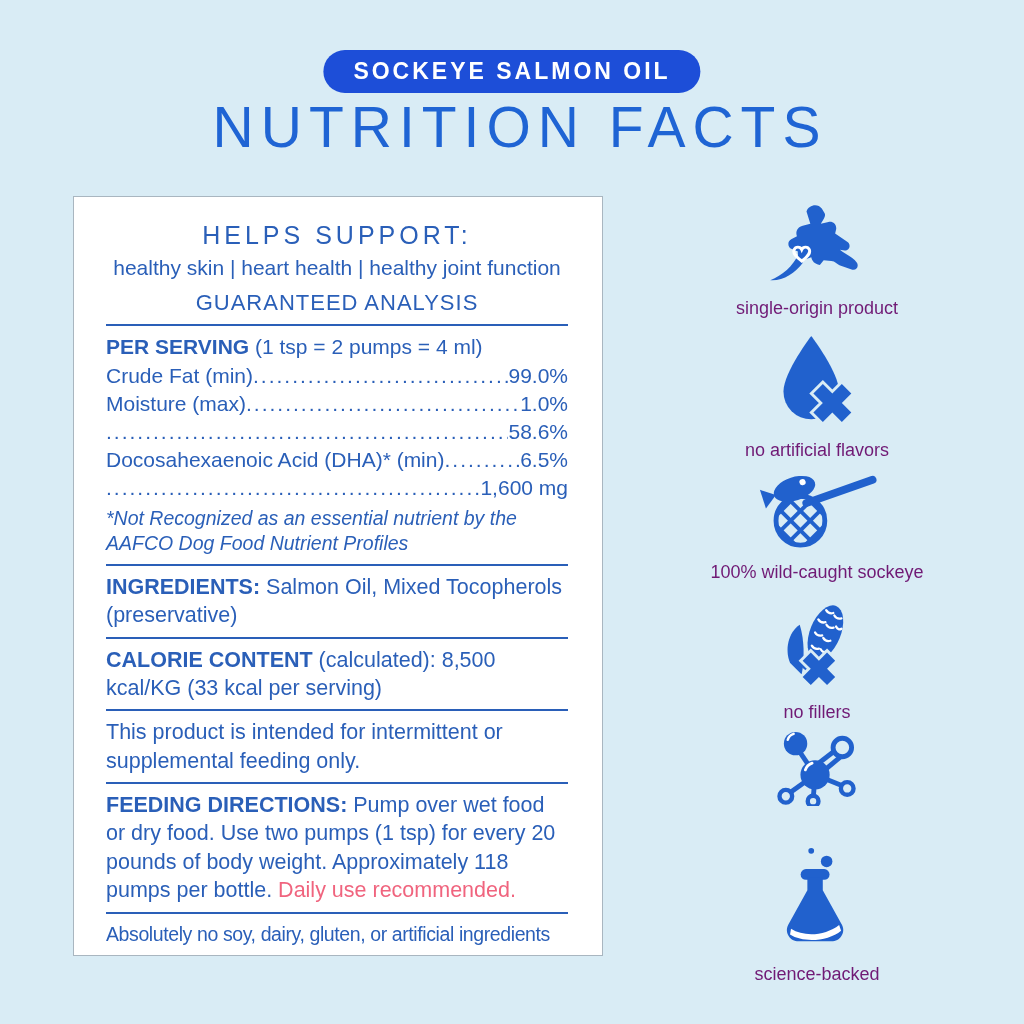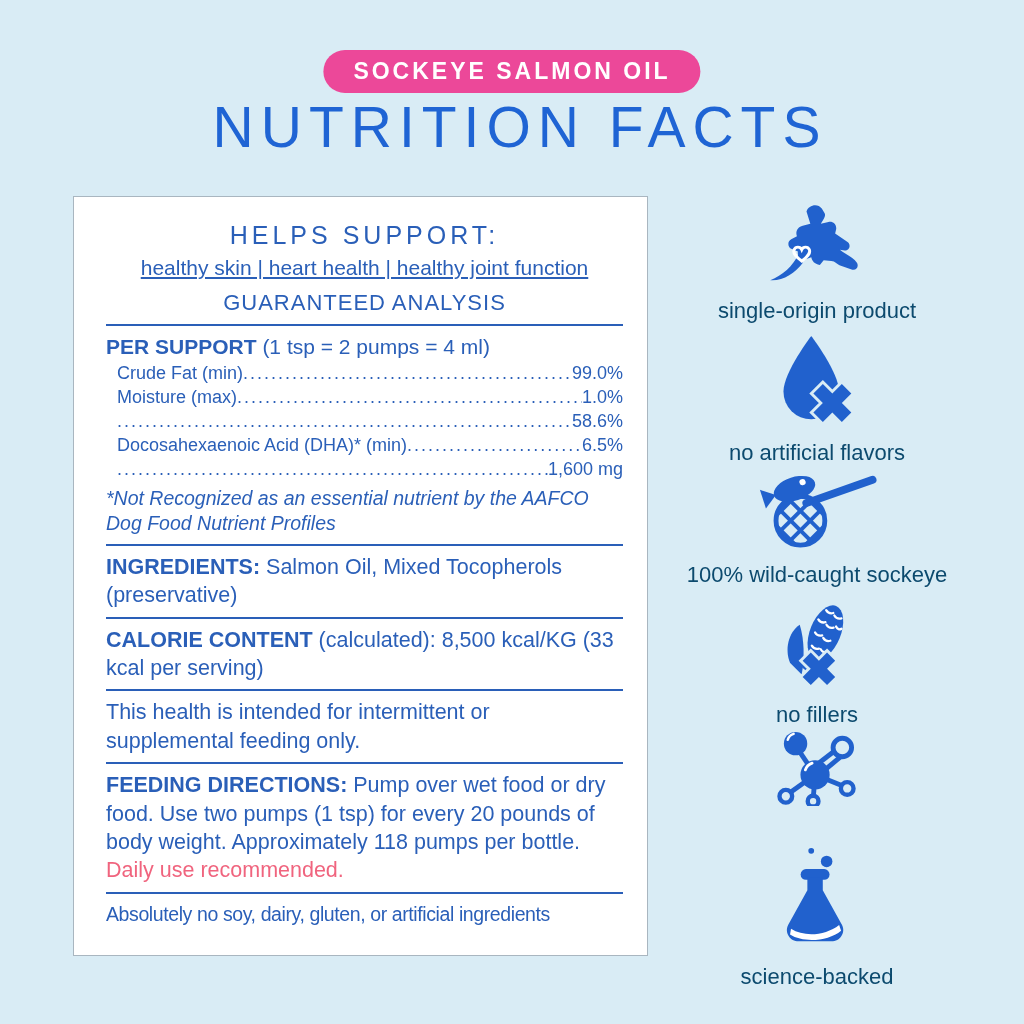--- a/index.html
+++ b/index.html
@@ -5,76 +5,76 @@
   html,body{margin:0;padding:0;}
   body{
     width:1024px;height:1024px;position:relative;
     background:#d9ecf5;
     font-family:"Liberation Sans", sans-serif;
     overflow:hidden;
   }
   
   .badge{
     position:absolute;top:50px;left:50%;transform:translateX(-50%);
-    background:#ec4899;color:#ffffff;font-weight:bold;
+    background:#1d4ed8;color:#ffffff;font-weight:bold;
     font-size:23px;letter-spacing:3px;
     padding:8px 30px;border-radius:26px;white-space:nowrap;
   }
   .main-title{
     position:absolute;top:94px;left:0;width:100%;text-align:center;
     color:#1f64d4;font-size:57px;letter-spacing:7px;font-weight:400;
     white-space:nowrap;
     padding-left:8px;
   }
   
   .panel{
-    position:absolute;left:73px;top:196px;width:575px;height:760px;
+    position:absolute;left:73px;top:196px;width:530px;height:760px;
     background:#ffffff;border:1px solid #a9b6c0;box-sizing:border-box;
-    padding:16px 24px 0 32px;color:#2a5fb8;
+    padding:16px 34px 0 32px;color:#2a5fb8;
   }
   .hs-title{text-align:center;font-size:25px;letter-spacing:4px;margin:8px 0 4px;}
-  .hs-items{text-align:center;font-size:21px;margin:6px 0 10px;text-decoration:underline;}
+  .hs-items{text-align:center;font-size:21px;margin:6px 0 10px;}
   .ga-title{text-align:center;font-size:22px;font-weight:normal;letter-spacing:1px;margin:8px 0 8px;}
   .rule{border-top:2px solid #2a5fb8;margin:7px 0;}
   .ps-line{font-size:21px;margin:4px 0 2px;line-height:1.3;}
   .ps-line b{font-weight:bold;}
-  .a-row{display:flex;align-items:flex-end;font-size:18px;line-height:1.33;margin-left:11px;}
+  .a-row{display:flex;align-items:flex-end;font-size:21px;line-height:1.33;}
   .a-row .leader{flex:1;overflow:hidden;white-space:nowrap;min-width:10px;}
   .a-row .leader::after{
     content:"......................................................................................";
     letter-spacing:2px;
   }
   .a-row .val{white-space:nowrap;}
   .footnote{font-style:italic;font-size:19.5px;line-height:1.28;margin:4px 0 8px;}
   .sec{font-size:21.5px;line-height:1.32;margin:7px 0;}
   .sec b{font-weight:bold;}
   .pink-text{color:#f0647e;}
   .lastline{font-size:19.5px;letter-spacing:-0.4px;margin:9px 0;}
   
   .features{position:absolute;left:655px;top:196px;width:324px;height:800px;}
   .feature{position:absolute;left:0;right:0;text-align:center;}
   .feature .ficon{display:flex;justify-content:center;align-items:flex-end;}
-  .feature .flabel{font-size:22px;color:#0c4a6e;margin-top:14px;white-space:nowrap;}
+  .feature .flabel{font-size:18px;color:#701a75;margin-top:14px;white-space:nowrap;}
   svg .ic{fill:#2161cd;}
   svg .ln{stroke:#2161cd;fill:none;}
 </style>
 </head>
 <body>
 
 <div class="badge">SOCKEYE SALMON OIL</div>
 <div class="main-title">NUTRITION FACTS</div>
 
 <div class="panel">
   <div class="hs-title">HELPS SUPPORT:</div>
   <div class="hs-items">healthy skin | heart health | healthy joint function</div>
   <div class="ga-title">GUARANTEED ANALYSIS</div>
   <div class="rule"></div>
 
   <div class="ps-line">
-    <b>PER SUPPORT</b>
+    <b>PER SERVING</b>
     <span>(1 tsp = 2 pumps =  4 ml)</span>
   </div>
 
   <div class="a-row">
     <span>Crude Fat (min)</span>
     <span class="leader"></span>
     <span class="val">99.0%</span>
   </div>
   <div class="a-row">
     <span>Moisture (max)</span>
@@ -101,21 +101,21 @@
   <div class="sec">
     <b>INGREDIENTS:</b><span> Salmon Oil, Mixed Tocopherols (preservative)</span>
   </div>
   <div class="rule"></div>
 
   <div class="sec">
     <b>CALORIE CONTENT</b><span> (calculated): 8,500 kcal/KG (33 kcal per serving)</span>
   </div>
   <div class="rule"></div>
 
-  <div class="sec">This health is intended for intermittent or supplemental feeding only.</div>
+  <div class="sec">This product is intended for intermittent or supplemental feeding only.</div>
   <div class="rule"></div>
 
   <div class="sec">
     <b>FEEDING DIRECTIONS:</b><span> Pump over wet food or dry food. Use two pumps (1 tsp) for every 20 pounds of body weight. Approximately 118 pumps per bottle. </span><span class="pink-text">Daily use recommended.</span>
   </div>
   <div class="rule"></div>
 
   <div class="lastline">Absolutely no soy, dairy, gluten, or artificial ingredients</div>
 </div>
 

